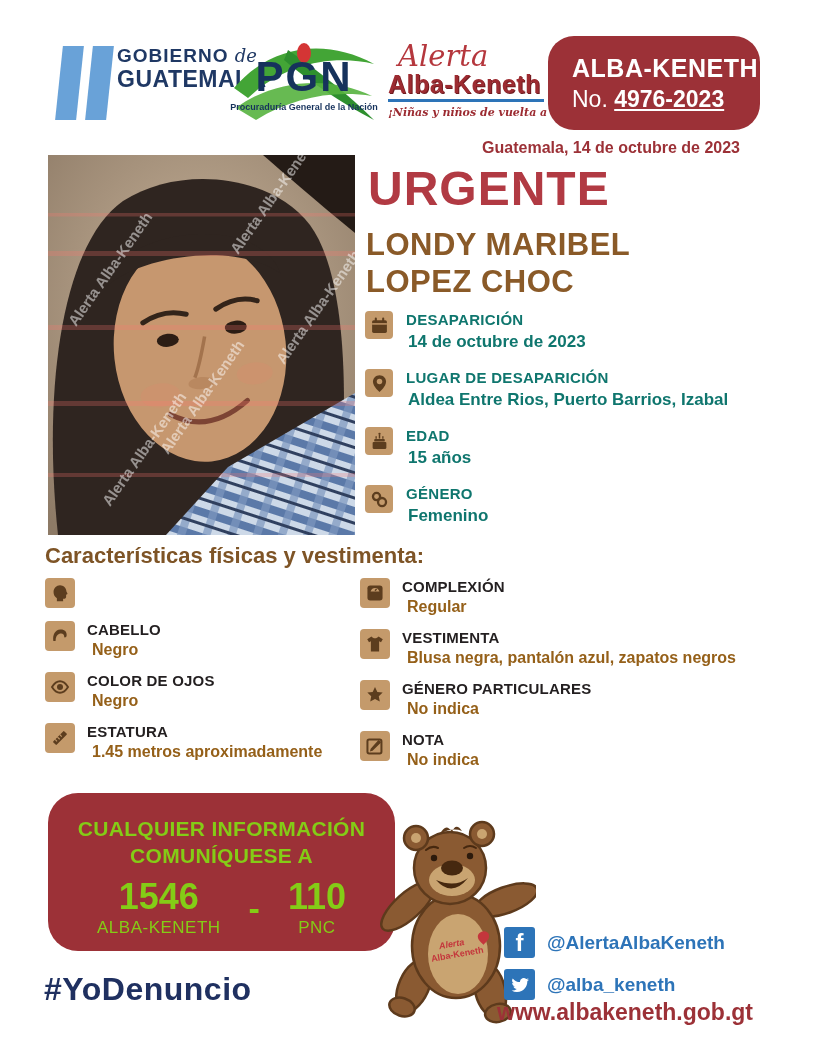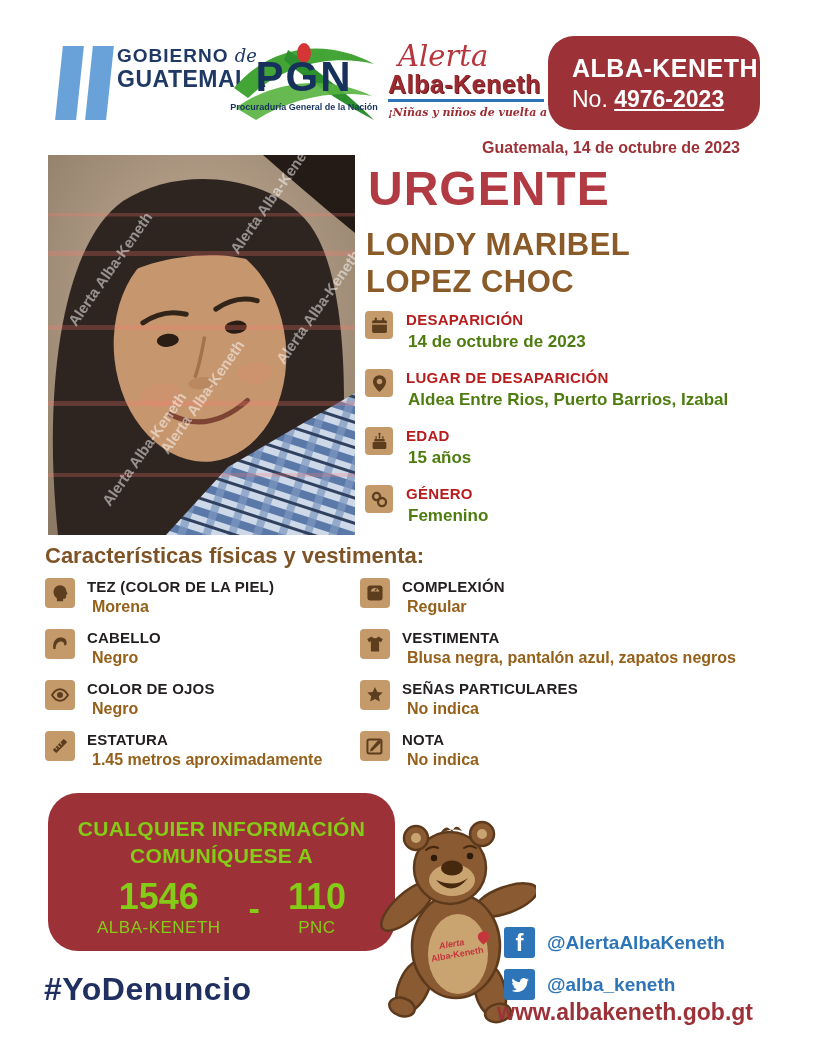--- a/index.html
+++ b/index.html
@@ -43,22 +43,22 @@
   .photo{position:absolute;left:48px;top:155px;width:307px;height:380px;}
   .urgente{position:absolute;left:368px;top:161px;font-size:48px;font-weight:bold;color:#b13a43;
            letter-spacing:1px;}
   .name{position:absolute;left:366px;top:227px;font-size:31px;font-weight:bold;color:#8a5a28;
         line-height:1.18;letter-spacing:0.5px;}
 
   .fields{position:absolute;left:365px;top:311px;display:flex;flex-direction:column;gap:17px;width:430px;}
   .field{display:flex;gap:13px;}
   .icon-box{width:28px;height:28px;background:#c49a6b;border-radius:4px;flex:none;
             display:flex;align-items:center;justify-content:center;}
-  .field-label{font-size:15px;font-weight:bold;color:#b91c1c;letter-spacing:0.3px;}
-  .field-value{font-size:17px;font-weight:bold;color:#4d7c0f;margin-top:4px;padding-left:2px;}
+  .field-label{font-size:15px;font-weight:bold;color:#0f766e;letter-spacing:0.3px;}
+  .field-value{font-size:17px;font-weight:bold;color:#0f766e;margin-top:4px;padding-left:2px;}
 
   
   .chars-heading{position:absolute;left:45px;top:543px;font-size:22px;font-weight:bold;color:#7e5426;}
   .char-col{position:absolute;top:578px;display:flex;flex-direction:column;gap:13px;}
   .char-col.left{left:45px;width:312px;}
   .char-col.right{left:360px;width:432px;}
   .char{display:flex;gap:12px;}
   .char .icon-box{width:30px;height:30px;}
   .char-label{font-size:15px;font-weight:bold;color:#231f20;letter-spacing:0.2px;}
   .char-value{font-size:16px;font-weight:bold;color:#956019;margin-top:3px;padding-left:5px;}
@@ -242,24 +242,20 @@
 
   <div class="chars-heading">Características físicas y vestimenta:</div>
 
   <div class="char-col left">
     <div class="char">
       <div class="icon-box">
         <svg width="20" height="20" viewBox="0 0 18 18" fill="#5c3d1e">
           <path d="M6.2 16.5v-2.8c-1.9-1.2-3-3.2-3-5.4C3.2 4.6 5.8 2 9 2c3.1 0 5.7 2.5 5.8 5.6l.9 1.9c.1.3 0 .6-.3.7l-.9.4v2.1c0 .8-.6 1.4-1.4 1.4h-1.3v2.4z"></path>
         </svg>
       </div>
-      <div>
-        <div class="char-label">TEZ (COLOR DE LA PIEL)</div>
-        <div class="char-value">Morena</div>
-      </div>
     </div>
     <div class="char">
       <div class="icon-box">
         <svg width="20" height="20" viewBox="0 0 18 18" fill="#5c3d1e">
           <path d="M3 13.5C2.2 8 4.5 3.5 9.3 3.2c3.8-.2 5.9 2 5.7 5.1-.1 1.6-1.2 2.4-2.2 1.9.3-2.6-1.5-4-3.8-3.4C6.3 7.5 5 9.8 5 13.5z"></path>
         </svg>
       </div>
       <div>
         <div class="char-label">CABELLO</div>
         <div class="char-value">Negro</div>
@@ -322,21 +318,21 @@
         <div class="char-value">Blusa negra, pantalón azul, zapatos negros</div>
       </div>
     </div>
     <div class="char">
       <div class="icon-box">
         <svg width="20" height="20" viewBox="0 0 18 18" fill="#5c3d1e">
           <path d="M9 1.8l2.1 4.4 4.8.6-3.5 3.3.9 4.7L9 12.5l-4.3 2.3.9-4.7L2.1 6.8l4.8-.6z"></path>
         </svg>
       </div>
       <div>
-        <div class="char-label">SEÑAS PARTICULARES</div>
+        <div class="char-label">GÉNERO PARTICULARES</div>
         <div class="char-value">No indica</div>
       </div>
     </div>
     <div class="char">
       <div class="icon-box">
         <svg width="20" height="20" viewBox="0 0 18 18">
           <rect x="2.2" y="3.2" width="12.6" height="12.6" rx="1.6" fill="none" stroke="#5c3d1e" stroke-width="1.8"></rect>
           <path d="M6.8 13.2l-2.4.7.7-2.4 6.6-7.5a.8.8 0 0 1 1.2 0l1.1 1a.8.8 0 0 1 0 1.2z" fill="#5c3d1e"></path>
         </svg>
       </div>

